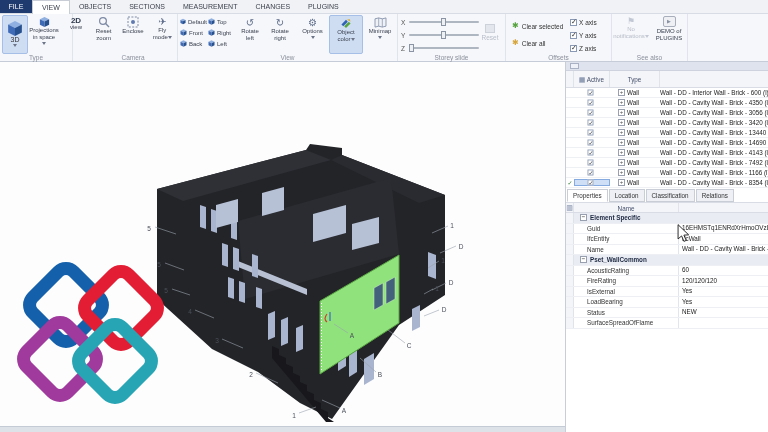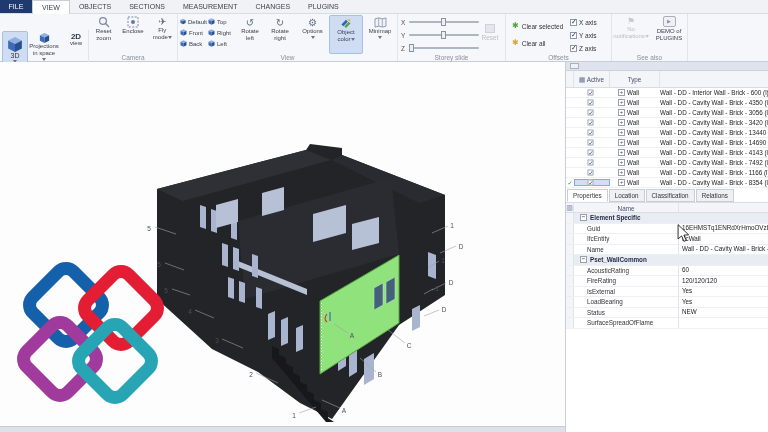--- a/index.html
+++ b/index.html
@@ -8,21 +8,21 @@
 
   
   .ribbon{position:absolute;left:0;top:0;width:768px;height:62px;background:#f6f7fa;border-bottom:1px solid #c7cdd8;}
   .tabbar{position:relative;height:14px;display:flex;align-items:stretch;background:#f1f2f6;border-bottom:1px solid #d8dce4;}
   .filetab{width:32px;background:#1f3a6e;color:#fff;font-size:7px;display:flex;align-items:center;justify-content:center;}
   .rtab{padding:0 9px;font-size:7px;color:#3a3f4a;display:flex;align-items:center;}
   .rtab.active{background:#fff;border:1px solid #c9cdd6;border-bottom:none;margin-bottom:-1px;}
   .rcontent{position:relative;height:47px;}
   .grp{position:absolute;top:0;height:47px;border-right:1px solid #e1e4ec;}
   .grp-label{position:absolute;bottom:0px;left:0;width:100%;text-align:center;font-size:6.5px;color:#8a8f9c;}
-  .g-type{left:0;width:89px;margin-top:16px;}.g-camera{left:89px;width:89px;}.g-view{left:178px;width:220px;}
+  .g-type{left:0;width:73px;}.g-camera{left:89px;width:89px;}.g-view{left:178px;width:220px;}
   .g-storey{left:398px;width:108px;}.g-offsets{left:506px;width:106px;}.g-seealso{left:612px;width:76px;border-right:1px solid #e1e4ec;}
   .bigbtn{position:absolute;left:2px;top:1px;width:26px;height:39px;display:flex;flex-direction:column;align-items:center;justify-content:center;font-size:7px;color:#333;border-radius:2px;}
   .bigbtn.sel{background:#cfddf3;border:1px solid #a6bfe6;}
   .stackbtn{display:flex;flex-direction:column;align-items:center;justify-content:flex-start;font-size:6px;color:#3a4150;text-align:center;line-height:7px;padding-top:2px;}
   .g-type .stackbtn{position:absolute;top:1px;height:39px;width:32px;}
   .p1{left:28px;}.p2{left:60px;width:28px;}
   .g-camera{display:flex;}
   .g-camera .stackbtn{width:30px;height:39px;}
   .smallcol{position:absolute;top:2px;width:28px;}
   .smallbtn{height:11px;display:flex;align-items:center;font-size:6px;color:#3a4150;gap:2px;padding-left:1px;}

